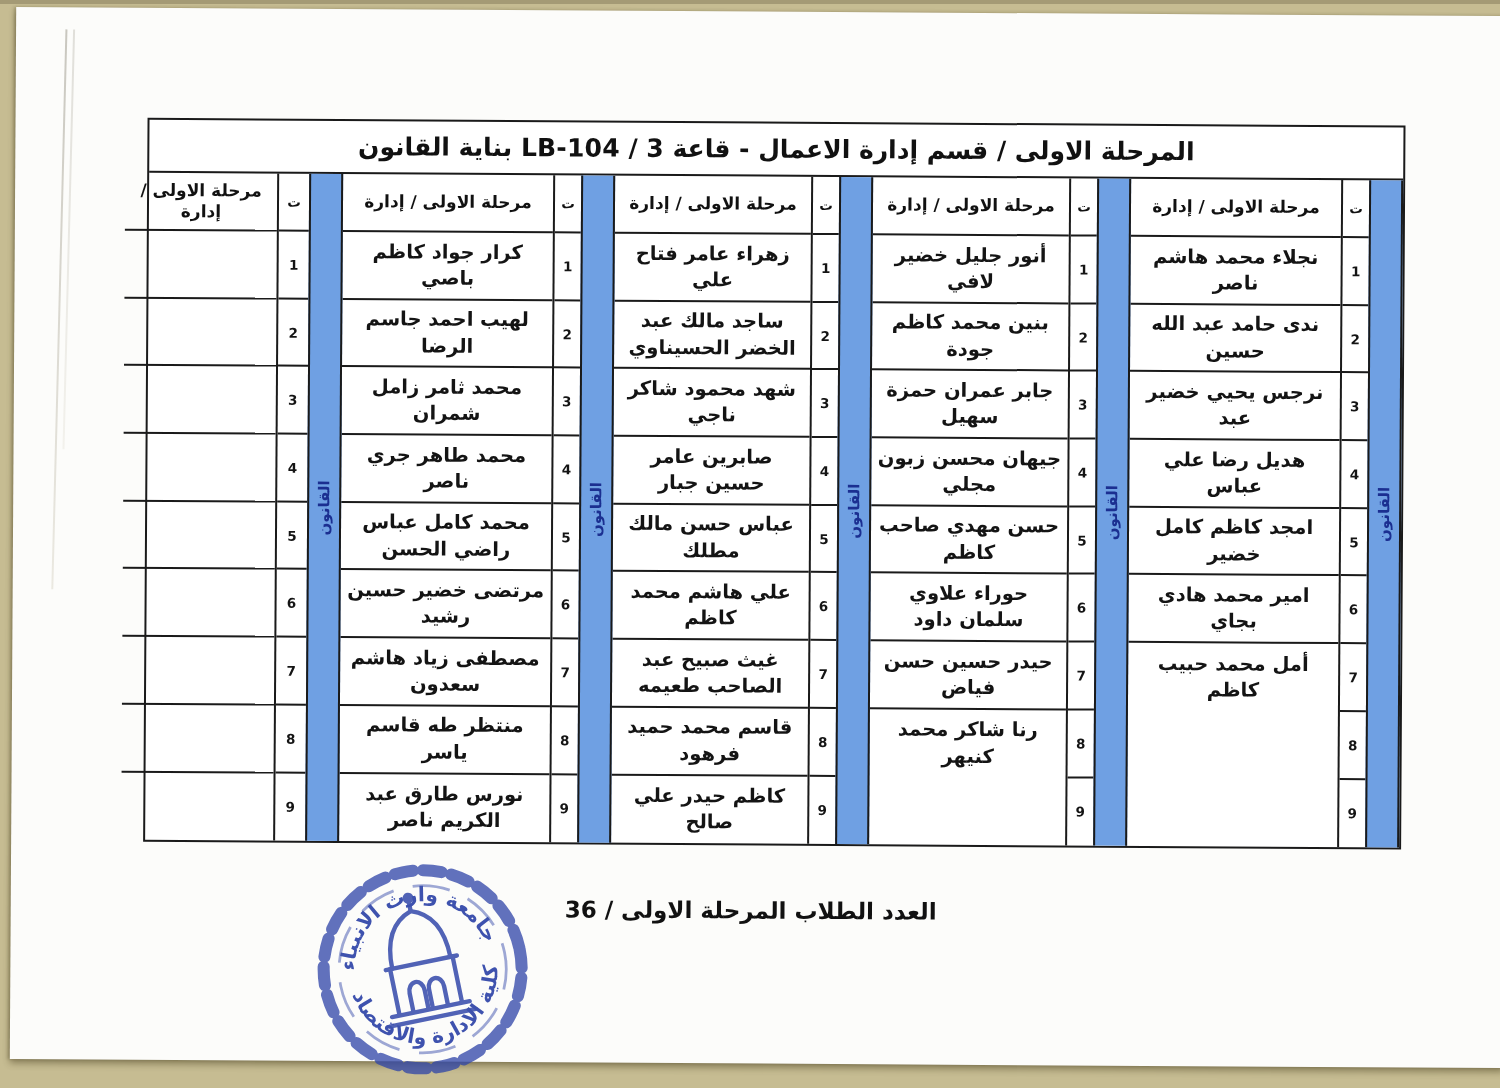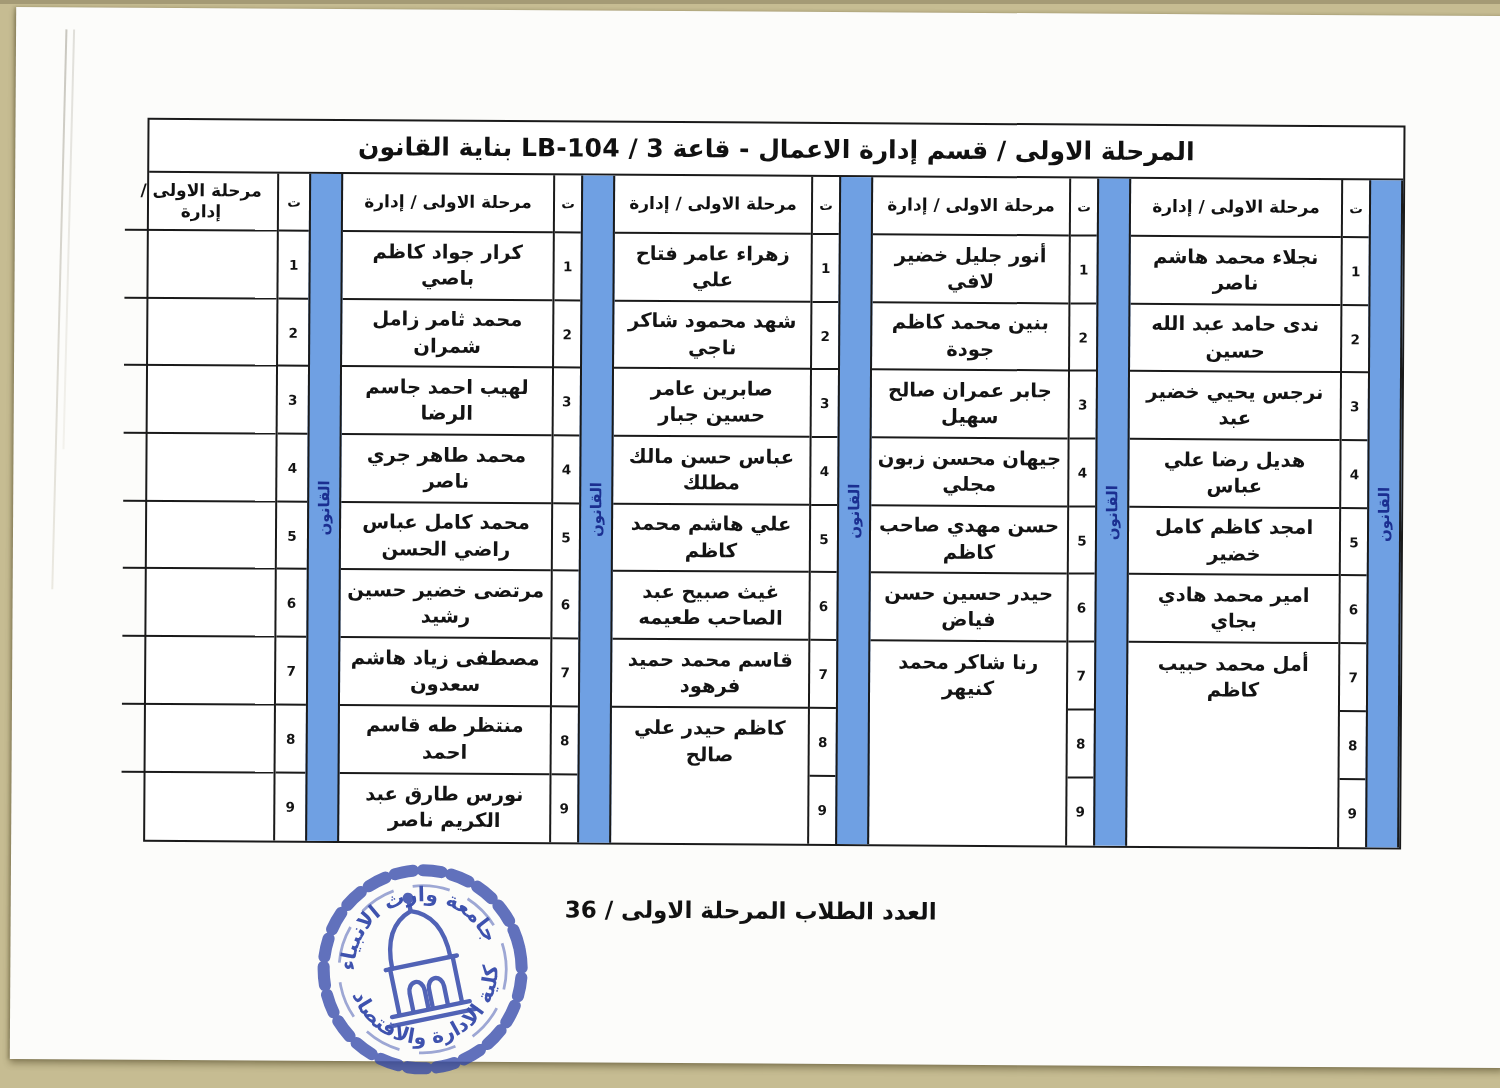--- a/index.html
+++ b/index.html
@@ -137,23 +137,24 @@
             <div class="cell">5</div>
             <div class="cell">6</div>
             <div class="cell">7</div>
             <div class="cell">8</div>
             <div class="cell">9</div>
           </div>
           <div class="namecol" style="width: 196px;">
             <div class="hcell">مرحلة الاولى / إدارة</div>
             <div class="cell">أنور جليل خضير لافي</div>
             <div class="cell">بنين محمد كاظم جودة</div>
-            <div class="cell">جابر عمران صالح سهيل</div>
+            <div class="cell">جابر عمران حمزة سهيل</div>
             <div class="cell">جيهان محسن زبون مجلي</div>
             <div class="cell">حسن مهدي صاحب كاظم</div>
+            <div class="cell">حوراء علاوي سلمان داود</div>
             <div class="cell">حيدر حسين حسن فياض</div>
             <div class="cell">رنا شاكر محمد كنيهر</div>
           </div>
         </div>
         <div class="group">
           <div class="strip">
             <span class="vlabel">القانون</span>
           </div>
           <div class="numcol" style="width: 26px;">
             <div class="hcell">ت</div>
@@ -163,20 +164,21 @@
             <div class="cell">4</div>
             <div class="cell">5</div>
             <div class="cell">6</div>
             <div class="cell">7</div>
             <div class="cell">8</div>
             <div class="cell">9</div>
           </div>
           <div class="namecol" style="width: 196px;">
             <div class="hcell">مرحلة الاولى / إدارة</div>
             <div class="cell">زهراء عامر فتاح علي</div>
+            <div class="cell">ساجد مالك عبد الخضر الحسيناوي</div>
             <div class="cell">شهد محمود شاكر ناجي</div>
             <div class="cell">صابرين عامر حسين جبار</div>
             <div class="cell">عباس حسن مالك مطلك</div>
             <div class="cell">علي هاشم محمد كاظم</div>
             <div class="cell">غيث صبيح عبد الصاحب طعيمه</div>
             <div class="cell">قاسم محمد حميد فرهود</div>
             <div class="cell">كاظم حيدر علي صالح</div>
           </div>
         </div>
         <div class="group">
@@ -191,27 +193,27 @@
             <div class="cell">4</div>
             <div class="cell">5</div>
             <div class="cell">6</div>
             <div class="cell">7</div>
             <div class="cell">8</div>
             <div class="cell">9</div>
           </div>
           <div class="namecol" style="width: 210px;">
             <div class="hcell">مرحلة الاولى / إدارة</div>
             <div class="cell">كرار جواد كاظم باصي</div>
+            <div class="cell">لهيب احمد جاسم الرضا</div>
             <div class="cell">محمد ثامر زامل شمران</div>
-            <div class="cell">لهيب احمد جاسم الرضا</div>
             <div class="cell">محمد طاهر جري ناصر</div>
             <div class="cell">محمد كامل عباس راضي الحسن</div>
             <div class="cell">مرتضى خضير حسين رشيد</div>
             <div class="cell">مصطفى زياد هاشم سعدون</div>
-            <div class="cell">منتظر طه قاسم احمد</div>
+            <div class="cell">منتظر طه قاسم ياسر</div>
             <div class="cell">نورس طارق عبد الكريم ناصر</div>
           </div>
         </div>
         <div class="group">
           <div class="strip">
             <span class="vlabel">القانون</span>
           </div>
           <div class="numcol" style="width: 30px;">
             <div class="hcell">ت</div>
             <div class="cell">1</div>

